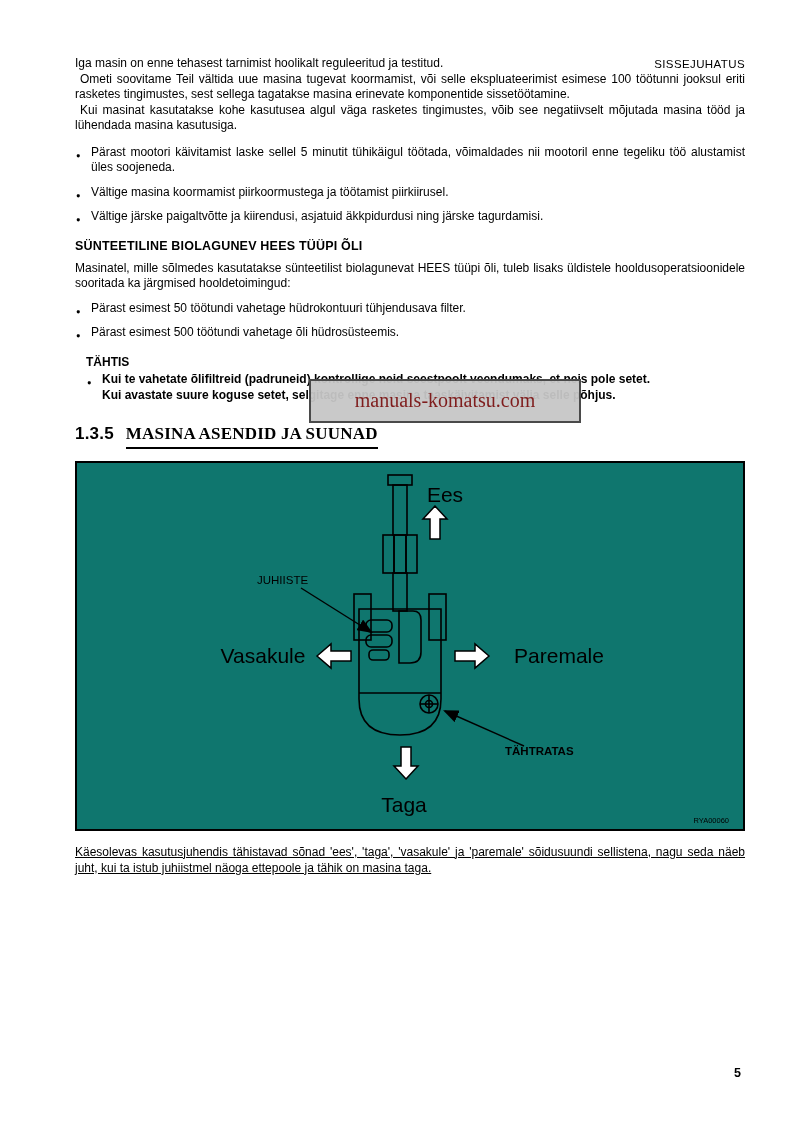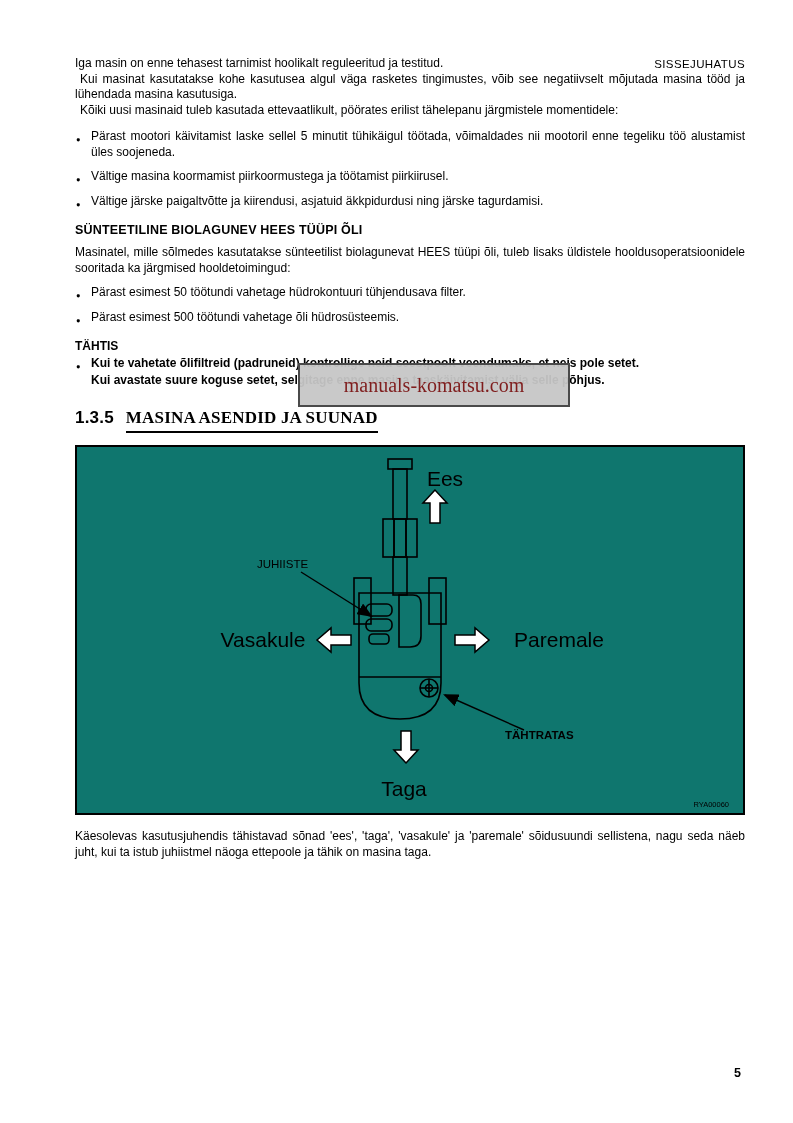--- a/index.html
+++ b/index.html
@@ -34,55 +34,55 @@
   .bullet::before{
     content:"●";position:absolute;left:1px;top:3px;font-size:7.5px;
   }
   .bullet.first{margin-top:11px;}
   .bullet.bold{font-weight:bold;margin-top:2px;}
   .bold-line{
     font-weight:bold;font-size:12px;line-height:15.5px;
     padding-left:16px;margin-top:1px;text-align:left;
   }
   .h-sub{font-size:12.5px;font-weight:bold;margin:14px 0 8px 0;letter-spacing:.2px;}
-  .important{position:relative;margin-top:14px;}
+  .important{position:relative;margin-top:14px;margin-left:11px;}
   .h-imp{font-size:12px;font-weight:bold;margin:0 0 3px 0;}
   .watermark{
     position:absolute;left:223px;top:24px;width:268px;height:40px;
     background:rgba(198,198,198,.95);
     border:2px solid #4a4a4a;
     display:flex;align-items:center;justify-content:center;
     font-family:"Liberation Serif", serif;
     font-size:20px;color:#7f1d1d;z-index:5;
   }
   .sec2{margin-top:20px;}
   .figure-box{
     margin-top:10px;
     width:666px;height:366px;
     border:2px solid #000;
     background:#0f766e;
   }
   .fig-svg{display:block;width:666px;height:366px;font-family:"Liberation Sans", sans-serif;}
-  .caption{margin-top:13px;font-size:12px;line-height:16px;text-align:justify;}
+  .caption{margin-top:13px;font-size:12px;line-height:16px;text-align:justify;text-decoration:underline;}
   .page-num{
     position:absolute;top:1066px;right:52px;
     font-size:12.5px;font-weight:bold;
   }
 </style>
 </head>
 <body>
 
 <div class="page">
 
   <div class="running-header">SISSEJUHATUS</div>
 
 
   <p class="body">Iga masin on enne tehasest tarnimist hoolikalt reguleeritud ja testitud.</p>
+  <p class="body ind">Ometi soovitame Teil vältida uue masina tugevat koormamist, või selle ekspluateerimist esimese 100 töötunni jooksul eriti rasketes tingimustes, sest sellega tagatakse masina erinevate komponentide sissetöötamine.</p>
   <p class="body ind">Kui masinat kasutatakse kohe kasutusea algul väga rasketes tingimustes, võib see negatiivselt mõjutada masina tööd ja lühendada masina kasutusiga.</p>
-  <p class="body ind">Kõiki uusi masinaid tuleb kasutada ettevaatlikult, pöörates erilist tähelepanu järgmistele momentidele:</p>
 
   <p class="bullet first">Pärast mootori käivitamist laske sellel 5 minutit tühikäigul töötada, võimaldades nii mootoril enne tegeliku töö alustamist üles soojeneda.</p>
   <p class="bullet">Vältige masina koormamist piirkoormustega ja töötamist piirkiirusel.</p>
   <p class="bullet">Vältige järske paigaltvõtte ja kiirendusi, asjatuid äkkpidurdusi ning järske tagurdamisi.</p>
 
   <h3 class="h-sub">SÜNTEETILINE BIOLAGUNEV HEES TÜÜPI ÕLI</h3>
   <p class="body">Masinatel, mille sõlmedes kasutatakse sünteetilist biolagunevat HEES tüüpi õli, tuleb lisaks üldistele hooldusoperatsioonidele sooritada ka järgmised hooldetoimingud:</p>
   <p class="bullet">Pärast esimest 50 töötundi vahetage hüdrokontuuri tühjendusava filter.</p>
   <p class="bullet">Pärast esimest 500 töötundi vahetage õli hüdrosüsteemis.</p>
 

